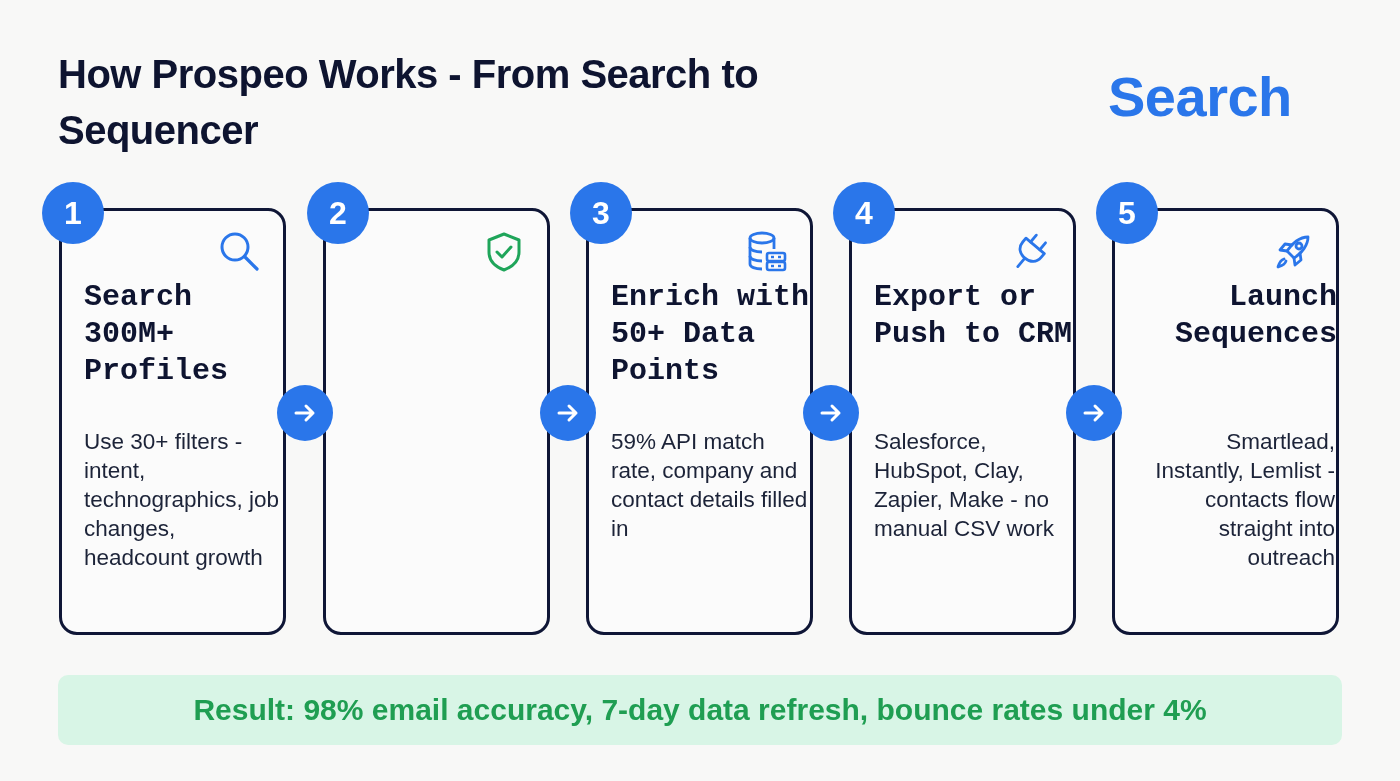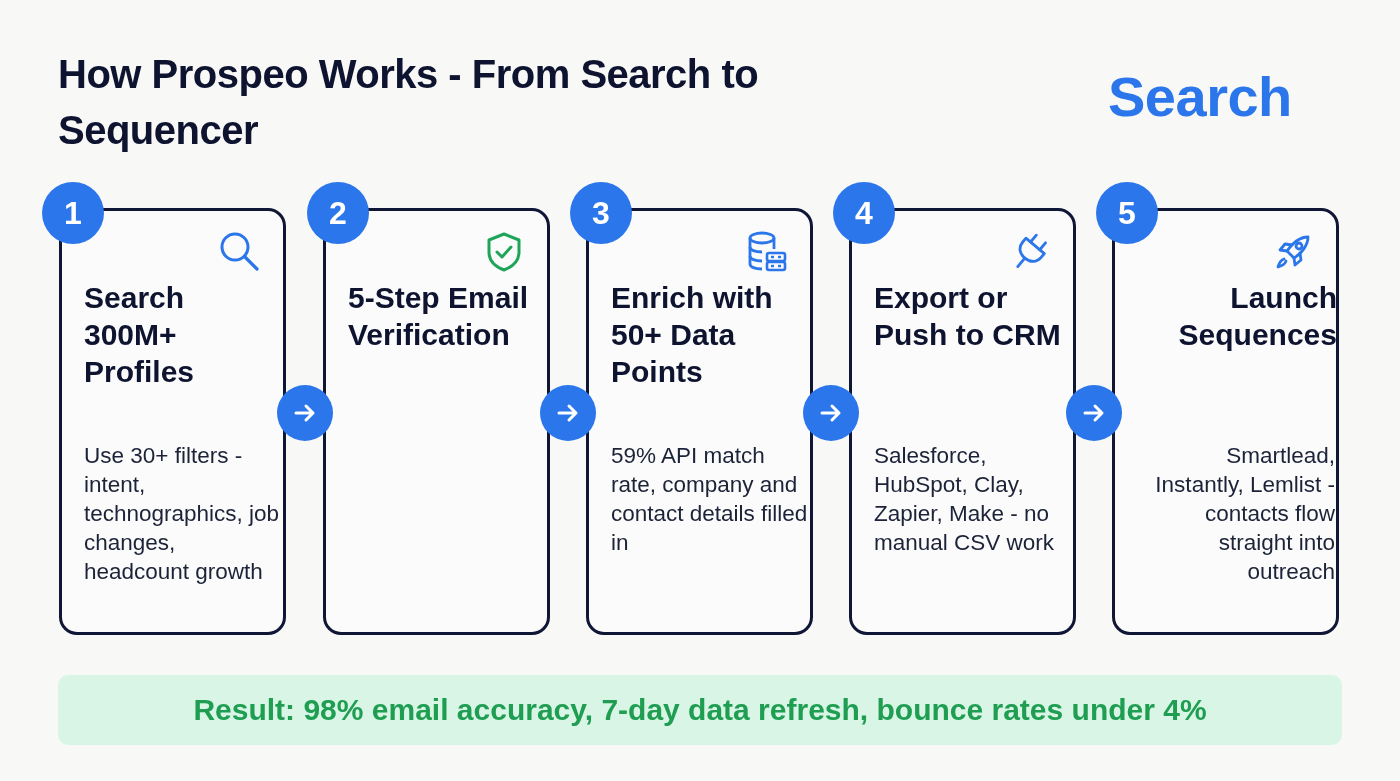--- a/index.html
+++ b/index.html
@@ -26,24 +26,24 @@
   }
   .badge {
     position: absolute; width: 62px; height: 62px; border-radius: 50%;
     background: #2a76ea; color: #fff; font-size: 32px; font-weight: 700;
     display: flex; align-items: center; justify-content: center;
     top: 182px; border: 0;
   }
   .card-icon { position: absolute; right: 20px; top: 18px; width: 46px; height: 46px; }
   .card-title {
     position: absolute; left: 22px; top: 68px; width: 200px;
-    font-size: 30px; font-weight: 700; line-height: 37px; color: #0e1430;
+    font-size: 30px; font-weight: 700; line-height: 37px; color: #0e1430; font-family: Liberation Mono, monospace;
   }
   .card-desc {
-    position: absolute; left: 22px; top: 230px; width: 198px;
+    position: absolute; left: 22px; top: 216px; width: 198px;
     font-size: 22.5px; line-height: 29px; color: #1c2338;
   }
   .arrow {
     position: absolute; width: 56px; height: 56px; border-radius: 50%;
     background: #2a76ea; top: 385px;
     display: flex; align-items: center; justify-content: center;
   }
   .result {
     position: absolute; left: 58px; top: 675px; width: 1284px; height: 70px;
     background: #d8f5e6; border-radius: 10px;
@@ -65,21 +65,20 @@
   <div class="card-title">Search 300M+ Profiles</div>
   <div class="card-desc">Use 30+ filters - intent, technographics, job changes, headcount growth</div>
 </div>
 <div class="badge" style="left:42px;">1</div>
 
 <div class="card" style="left:323px;">
   <svg class="card-icon" viewBox="0 0 46 46">
     <path d="M23 5 L38 11 V23 C38 32 31 38 23 41 C15 38 8 32 8 23 V11 Z" fill="none" stroke="#1fa55a" stroke-width="3" stroke-linejoin="round"></path>
     <path d="M16 23 L21 28 L30 18" fill="none" stroke="#1fa55a" stroke-width="3" stroke-linecap="round" stroke-linejoin="round"></path>
   </svg>
-  <div class="card-title">5-Step Email Verification</div>
 </div>
 <div class="badge" style="left:307px;">2</div>
 
 <div class="card" style="left:586px;">
   <svg class="card-icon" viewBox="0 0 46 46">
     <ellipse cx="18" cy="9" rx="12" ry="5" fill="none" stroke="#2a76ea" stroke-width="2.8"></ellipse>
     <path d="M6 9 V35 C6 38 11 40 18 40" fill="none" stroke="#2a76ea" stroke-width="2.8"></path>
     <path d="M30 9 V20" fill="none" stroke="#2a76ea" stroke-width="2.8"></path>
     <path d="M6 18 C6 21 11 23 18 23" fill="none" stroke="#2a76ea" stroke-width="2.8"></path>
     <path d="M6 27 C6 30 11 32 18 32" fill="none" stroke="#2a76ea" stroke-width="2.8"></path>

